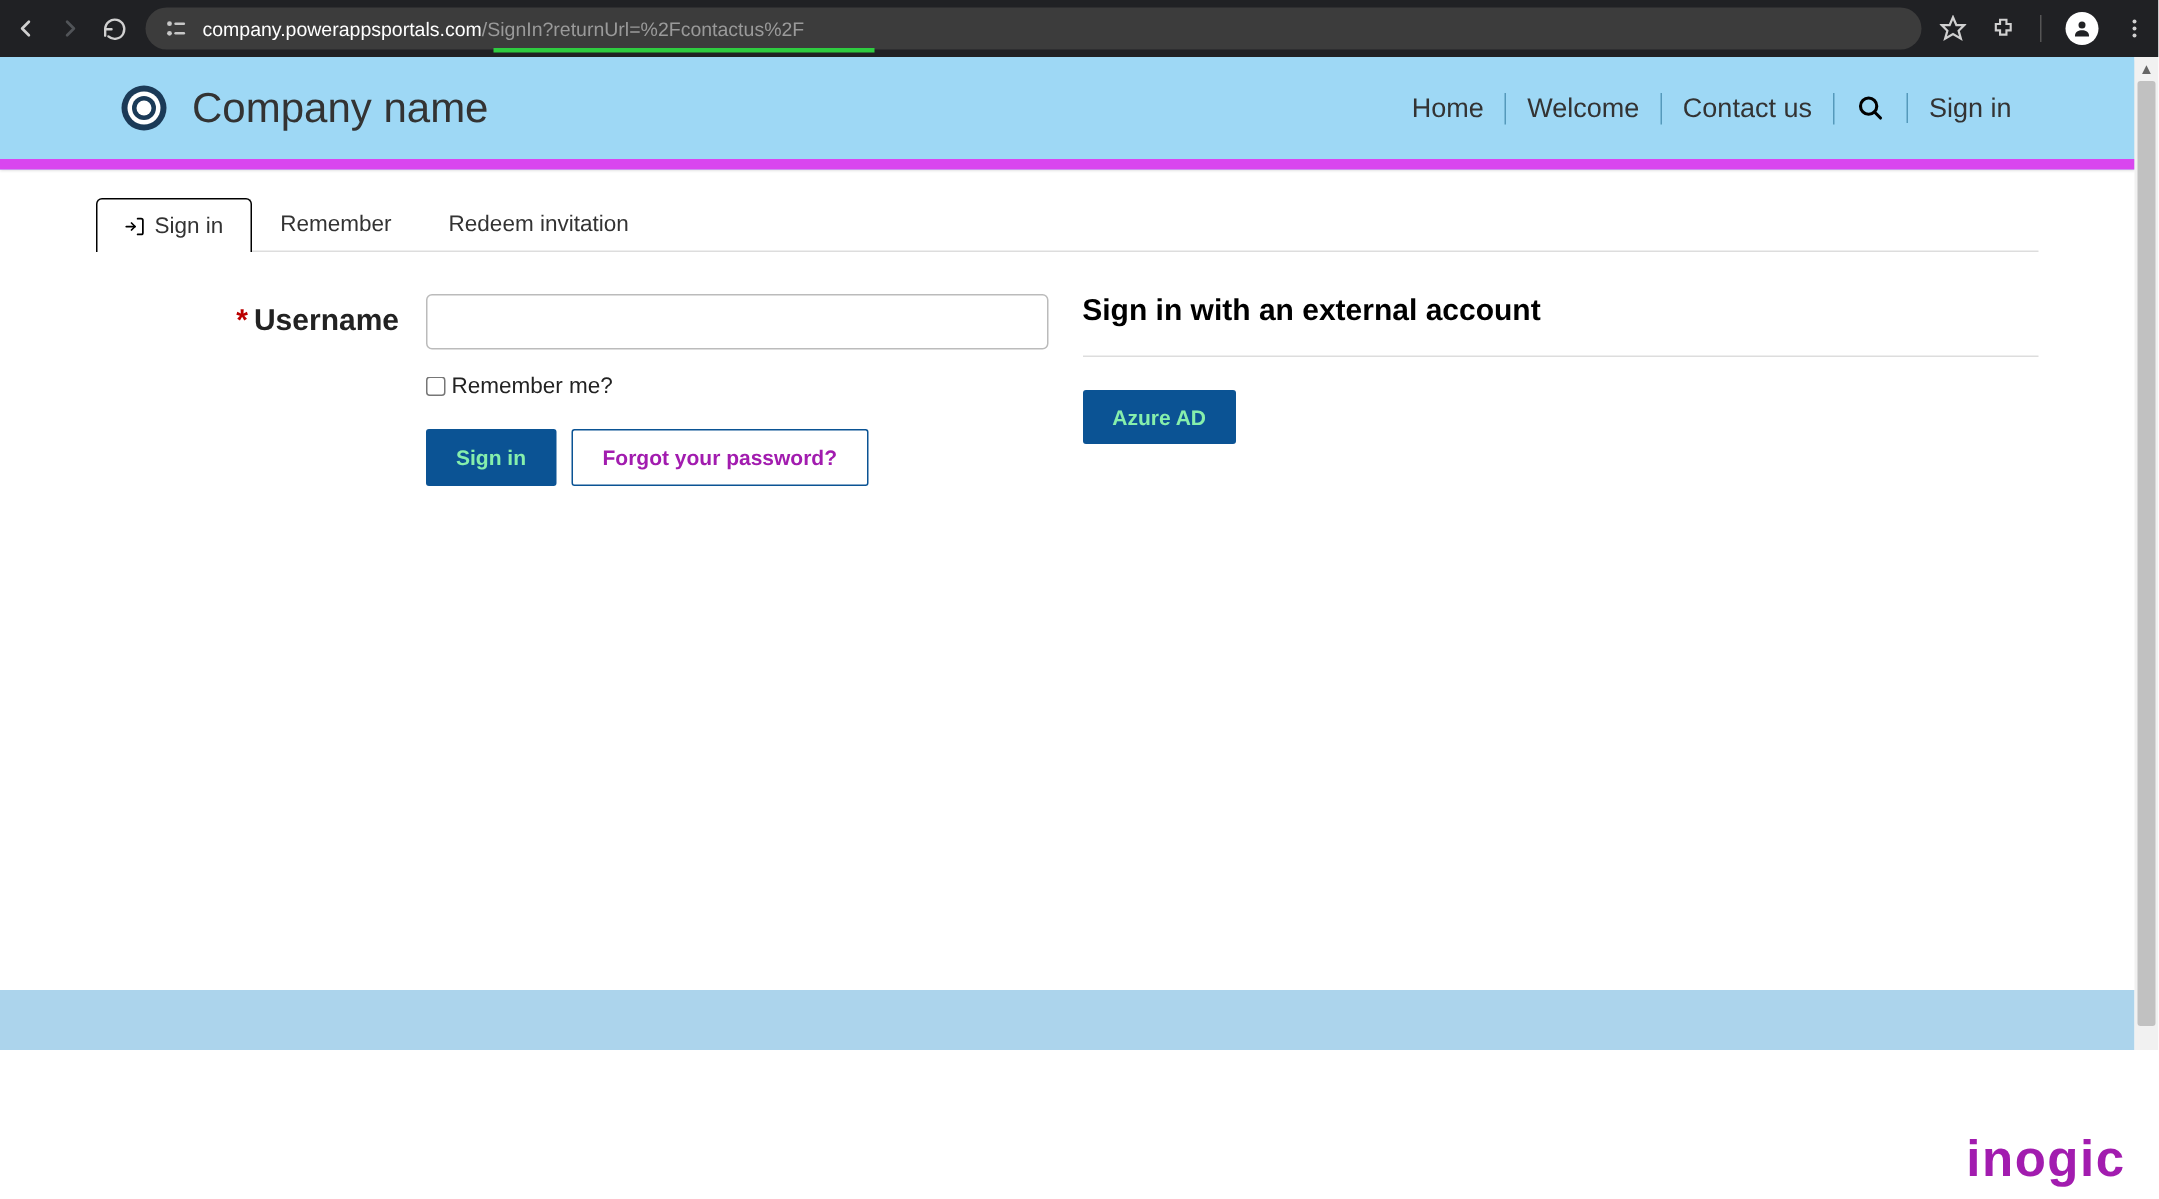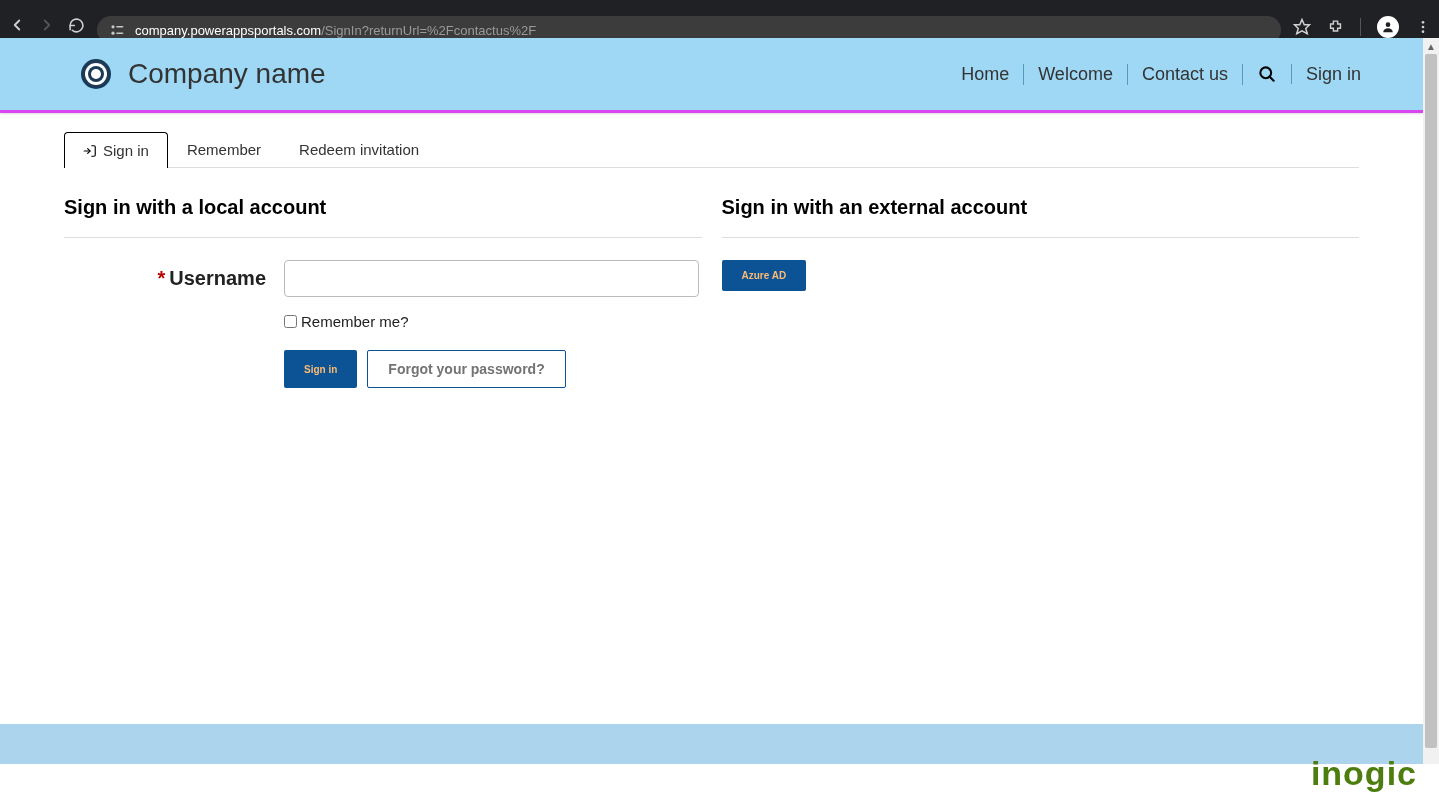--- a/index.html
+++ b/index.html
@@ -1,19 +1,19 @@
 <!DOCTYPE html>
 <html><head>
   <meta charset="utf-8">
   <style>
     * { box-sizing: border-box; margin: 0; padding: 0; }
     body { font-family: "Segoe UI", -apple-system, Arial, sans-serif; background: #fff; }
 
     
-    .browser-chrome { background: #202124; height: 38px; display: flex; align-items: flex-start; padding: 16px 8px; gap: 12px; }
+    .browser-chrome { background: #202124; height: 38px; display: flex; align-items: center; padding: 0 8px; gap: 12px; }
     .nav-arrows { display: flex; gap: 12px; align-items: center; color: #9aa0a6; }
     .nav-arrows .dim { opacity: .4; }
     .addr-bar { flex: 1; background: #3c3c3c; border-radius: 20px; height: 28px; display: flex; align-items: center; padding: 0 12px; gap: 10px; }
     .site-info { color: #c7c7c7; font-size: 12px; }
     .url { color: #d0d0d0; font-size: 13px; font-family: Arial, sans-serif; position: relative; }
     .url .dim { color: #9a9a9a; }
     .url .hl { color: #fff; }
     .green-underline { position: absolute; height: 3px; background: #2ecc40; left: 194px; width: 254px; bottom: -8px; }
     .chrome-right { display: flex; align-items: center; gap: 16px; color: #d0d0d0; }
     .chrome-right .avatar-circle { width: 22px; height: 22px; border-radius: 50%; background: #fff; display: flex; align-items: center; justify-content: center; color: #202124; font-size: 14px; }
@@ -21,21 +21,21 @@
 
     
     .viewport { position: relative; }
     .fake-scroll { position: absolute; top: 0; right: 0; width: 16px; bottom: 0; background: #f1f1f1; }
     .fake-scroll .arrow { height: 16px; display: flex; align-items: center; justify-content: center; color: #666; font-size: 10px; }
     .fake-scroll .thumb { position: absolute; top: 16px; bottom: 16px; left: 2px; right: 2px; background: #c1c1c1; border-radius: 2px; }
 
     .page { margin-right: 16px; }
 
     
-    .topbar { background: #9ed8f5; height: 75px; border-bottom: 3px solid #d946ef; box-shadow: 0 1px 2px rgba(0,0,0,.15); display: flex; align-items: center; padding: 0 48px 0 80px; justify-content: space-between; }
+    .topbar { background: #9ed8f5; height: 75px; border-bottom: 7px solid #d946ef; box-shadow: 0 1px 2px rgba(0,0,0,.15); display: flex; align-items: center; padding: 0 68px 0 80px; justify-content: space-between; }
     .brand { display: flex; align-items: center; gap: 16px; }
     .brand-logo { width: 32px; height: 32px; }
     .brand-name { font-size: 28px; color: #333; font-weight: 400; }
     .topnav { display: flex; align-items: center; gap: 0; }
     .topnav a { color: #333; text-decoration: none; font-size: 18px; padding: 0 14px; border-right: 1px solid #5599bb; }
     .topnav a:last-child { border-right: none; }
     .topnav .search-slot { padding: 0 14px; border-right: 1px solid #5599bb; display: flex; align-items: center; }
 
     
     .container { padding: 18px 64px 40px 64px; }
@@ -47,26 +47,26 @@
     .col { flex: 1; }
     .col h3 { font-size: 20px; font-weight: 700; color: #000; padding-bottom: 18px; border-bottom: 1px solid #ddd; margin-bottom: 22px; }
 
     .form-row { display: flex; align-items: center; margin-bottom: 16px; }
     .form-label { width: 220px; text-align: right; padding-right: 18px; font-weight: 700; color: #222; font-size: 20px; }
     .form-label .req { color: #b00; margin-right: 4px; }
     .form-input { flex: 0 0 415px; }
     .form-input input[type=text], .form-input input[type=password] { width: 100%; height: 37px; border: 1px solid #bbb; border-radius: 4px; padding: 0 10px; font-size: 15px; }
     .form-input label.cb { font-size: 15px; color: #222; display: flex; align-items: center; gap: 4px; }
     .btn-row { margin-top: 4px; display: flex; gap: 10px; }
-    .btn-primary { background: #0b5394; color: #fdba74; border: none; padding: 10px 20px; font-size: 10px; font-weight: 700; border-radius: 2px; cursor: pointer; }
-    .btn-outline { background: #fff; color: #737373; border: 1px solid #0b5394; padding: 10px 20px; font-size: 14px; font-weight: 700; border-radius: 2px; cursor: pointer; }
+    .btn-primary { background: #0b5394; color: #86efac; border: none; padding: 10px 20px; font-size: 14px; font-weight: 700; border-radius: 2px; cursor: pointer; }
+    .btn-outline { background: #fff; color: #a21caf; border: 1px solid #0b5394; padding: 10px 20px; font-size: 14px; font-weight: 700; border-radius: 2px; cursor: pointer; }
 
     .footer-band { background: #acd4ec; height: 40px; }
 
-    .watermark { position: fixed; right: 22px; bottom: 6px; font-size: 34px; font-weight: 700; color: #4d7c0f; letter-spacing: 1px; pointer-events: none; }
+    .watermark { position: fixed; right: 22px; bottom: 6px; font-size: 34px; font-weight: 700; color: #a21caf; letter-spacing: 1px; pointer-events: none; }
 
     svg { display: block; }
   </style>
 </head>
 <body>
 
 <div class="browser-chrome">
   <div class="nav-arrows">
     <span>
       <svg width="18" height="18" viewBox="0 0 24 24" fill="none" stroke="#d0d0d0" stroke-width="2.4" stroke-linecap="round" stroke-linejoin="round">
@@ -178,21 +178,20 @@
           <span>Remember</span>
         </div>
         <div class="tab">
           <span>Redeem invitation</span>
         </div>
       </div>
 
       <div class="cols">
 
         <div class="col">
-          <h3>Sign in with a local account</h3>
 
           <div class="form-row">
             <div class="form-label"><span class="req">*</span><span>Username</span></div>
             <div class="form-input"><input type="text" style=""></div>
           </div>
 
 
           <div class="form-row">
             <div class="form-label"></div>
             <div class="form-input">

